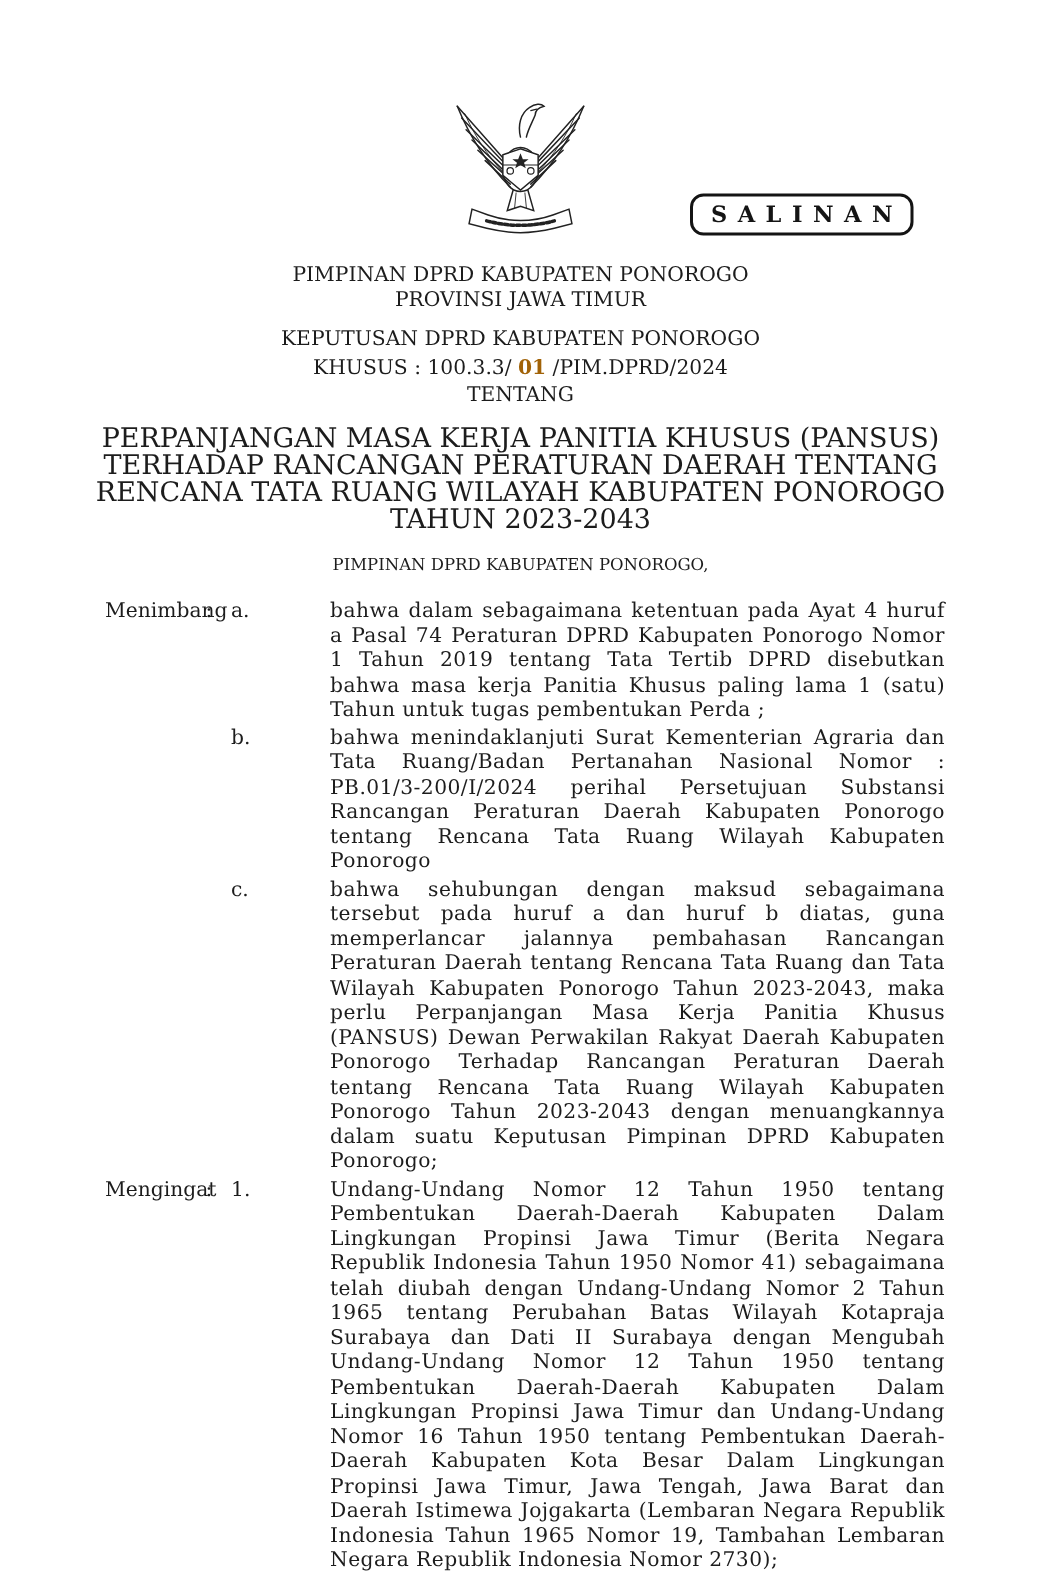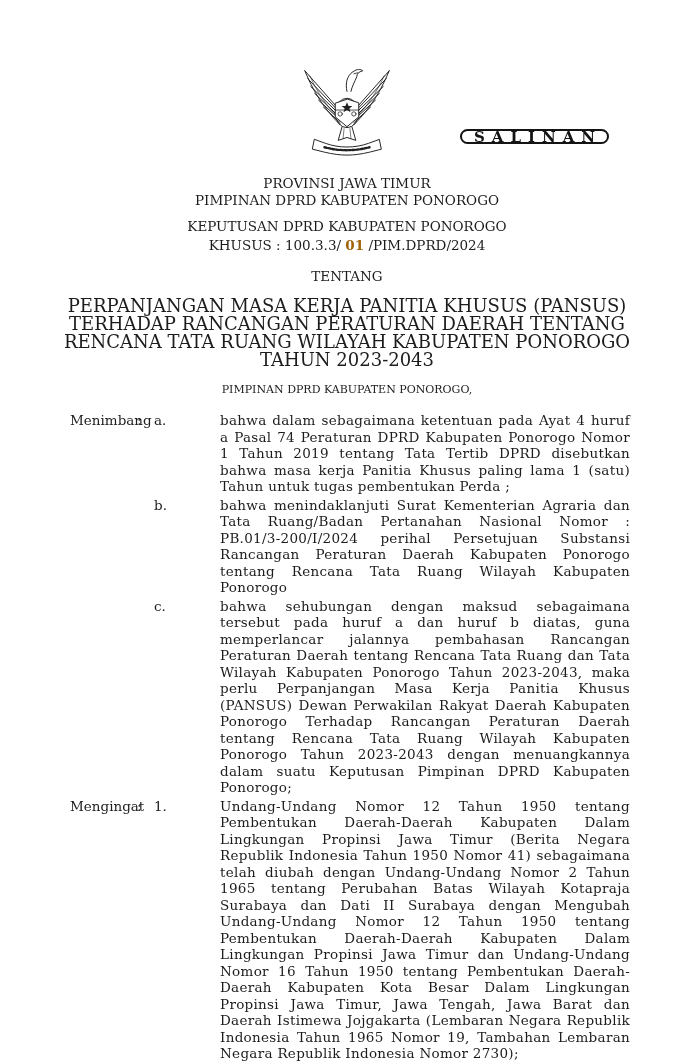--- a/index.html
+++ b/index.html
@@ -9,36 +9,36 @@
     font-family:"DejaVu Serif","Liberation Serif",serif;
     color:#1c1c1c;
     position:relative;
     overflow:hidden;
   }
   .page { position:relative; width:694px; height:1064px; background:#ffffff; }
 
   
   .salinan {
     position:absolute; top:67px; left:460px;
-    width:149px; height:15px;
+    width:149px; height:28px;
     border:2px solid #141414; border-radius:9px;
     display:flex; align-items:center; justify-content:center;
     font-weight:bold; font-size:15px;
     letter-spacing:7px; text-indent:7px;
     color:#141414;
   }
 
   
   .emblem { display:block; margin:62px auto 0 auto; width:98px; height:98px; }
 
   .center { text-align:center; }
   .org-block { margin-top:15px; font-size:13.5px; line-height:17px; }
   .decree-head { margin-top:8px; font-size:13.5px; line-height:19px; }
   .nomor-val { color:#a16207; font-weight:bold; }
-  .tentang { margin-top:13px; font-size:13.5px; }
+  .tentang { font-size:13.5px; }
   .subject { margin:13px auto 0 auto; max-width:580px; font-size:18px; line-height:18px; }
   .issuer { margin-top:14px; font-size:11px; }
 
   
   .clauses { margin-top:16px; padding:0 64px 0 70px; font-size:13.5px; }
   .clause-row { display:flex; align-items:flex-start; margin-bottom:2px; }
   .c-label  { width:67px; flex:0 0 auto; line-height:16.5px; }
   .c-colon  { width:17px; flex:0 0 auto; line-height:16.5px; }
   .c-marker { width:66px; flex:0 0 auto; line-height:16.5px; }
   .c-text   { flex:1 1 auto; text-align:justify; line-height:16.5px; letter-spacing:0.3px; }
@@ -84,22 +84,22 @@
     <circle cx="57" cy="53" r="2.2" stroke-width="0.8"></circle>
 
     <path d="M45,66 L41,80 L50,77 L59,80 L55,66"></path>
     <path d="M47,68 L46,78 M53,68 L54,78" stroke-width="0.6"></path>
 
     <path d="M17,79 L28,83 C42,88 58,88 72,83 L83,79 L85,89 L73,92 C56,96 44,96 27,92 L15,89 Z" fill="#ffffff"></path>
     <path d="M27,87 C42,91 58,91 73,87" stroke-width="2.4" stroke-dasharray="2.5,1.6"></path>
   </svg>
 
   <div class="org-block center">
+    <div>PIMPINAN DPRD KABUPATEN PONOROGO</div>
     <div>PROVINSI JAWA TIMUR</div>
-    <div>PIMPINAN DPRD KABUPATEN PONOROGO</div>
   </div>
 
   <div class="decree-head center">
     <div>KEPUTUSAN DPRD KABUPATEN PONOROGO</div>
     <div><span>KHUSUS : 100.3.3/ </span><span class="nomor-val">01</span><span> /PIM.DPRD/2024</span></div>
   </div>
 
   <div class="tentang center">TENTANG</div>
 
   <div class="subject center">PERPANJANGAN MASA KERJA PANITIA KHUSUS (PANSUS) TERHADAP RANCANGAN PERATURAN DAERAH TENTANG RENCANA TATA RUANG WILAYAH KABUPATEN PONOROGO TAHUN 2023-2043</div>

